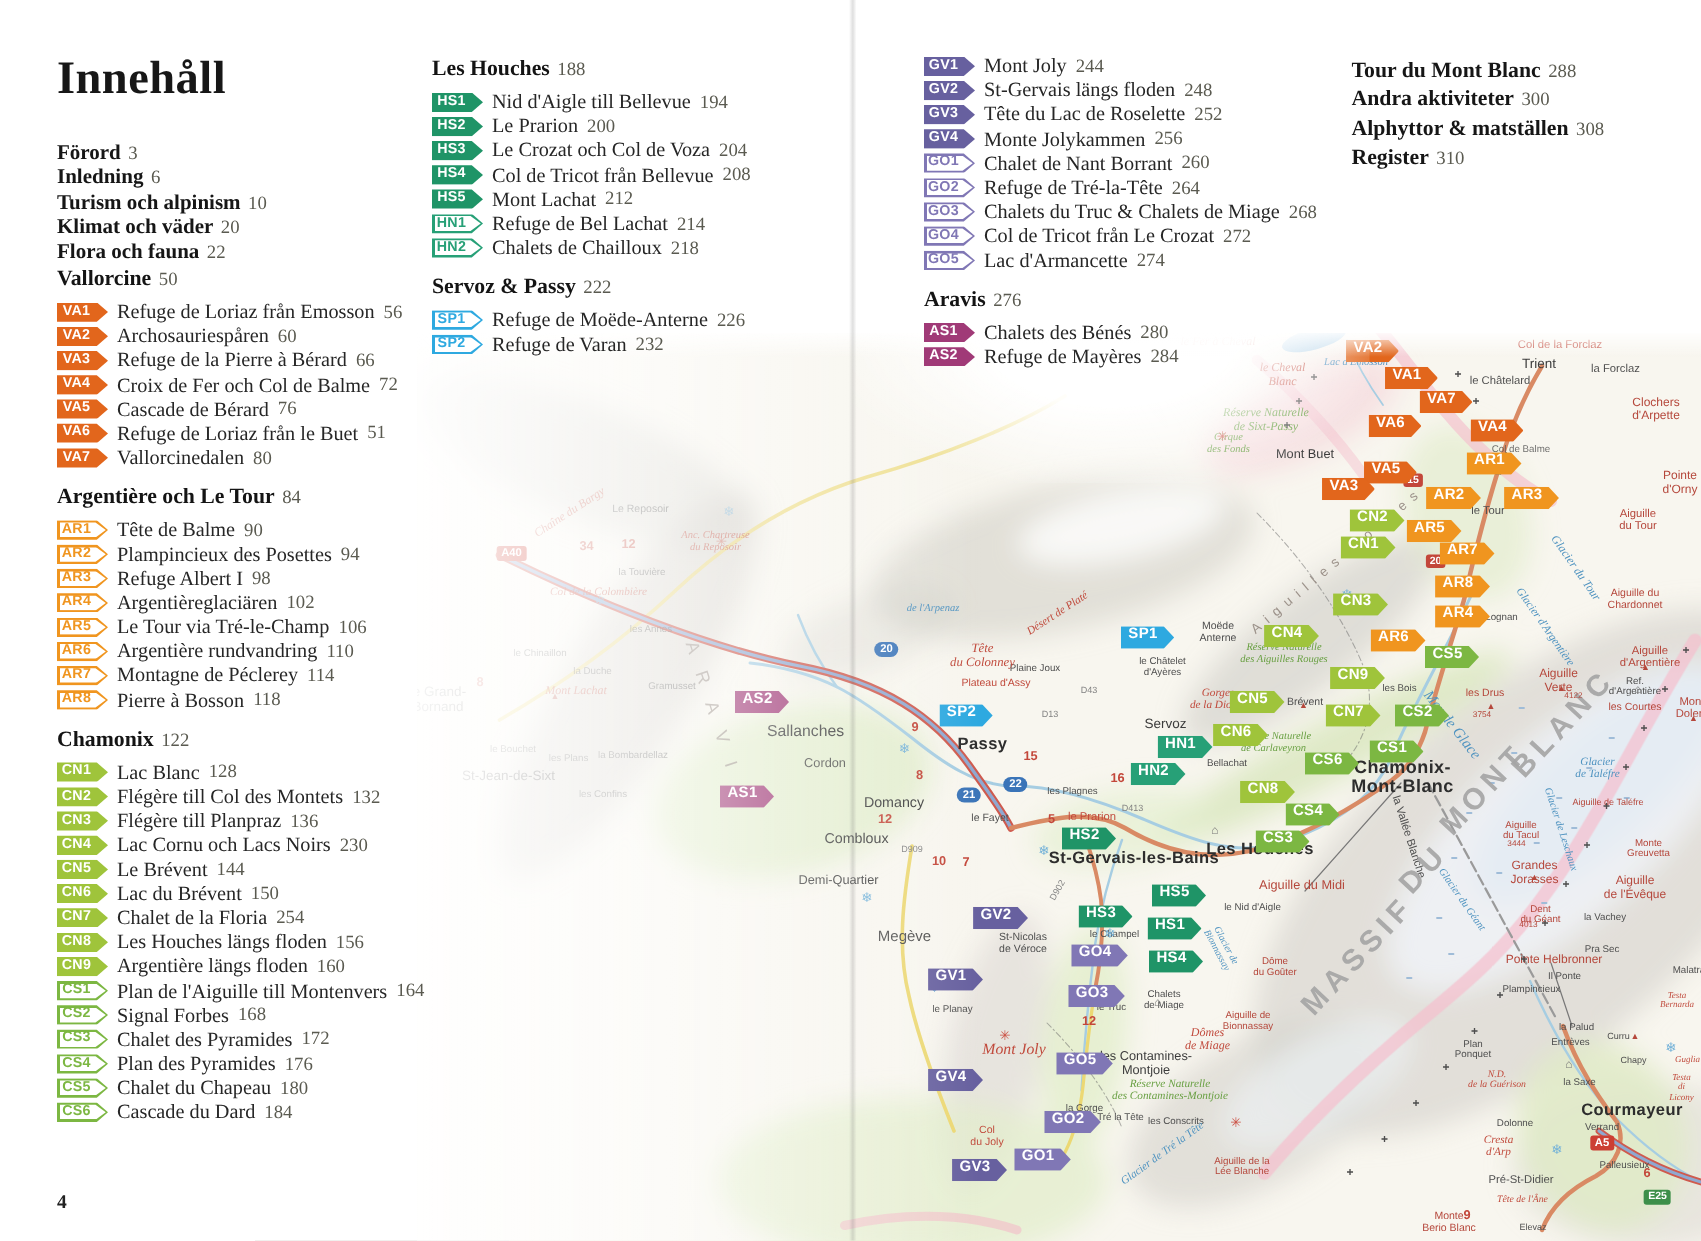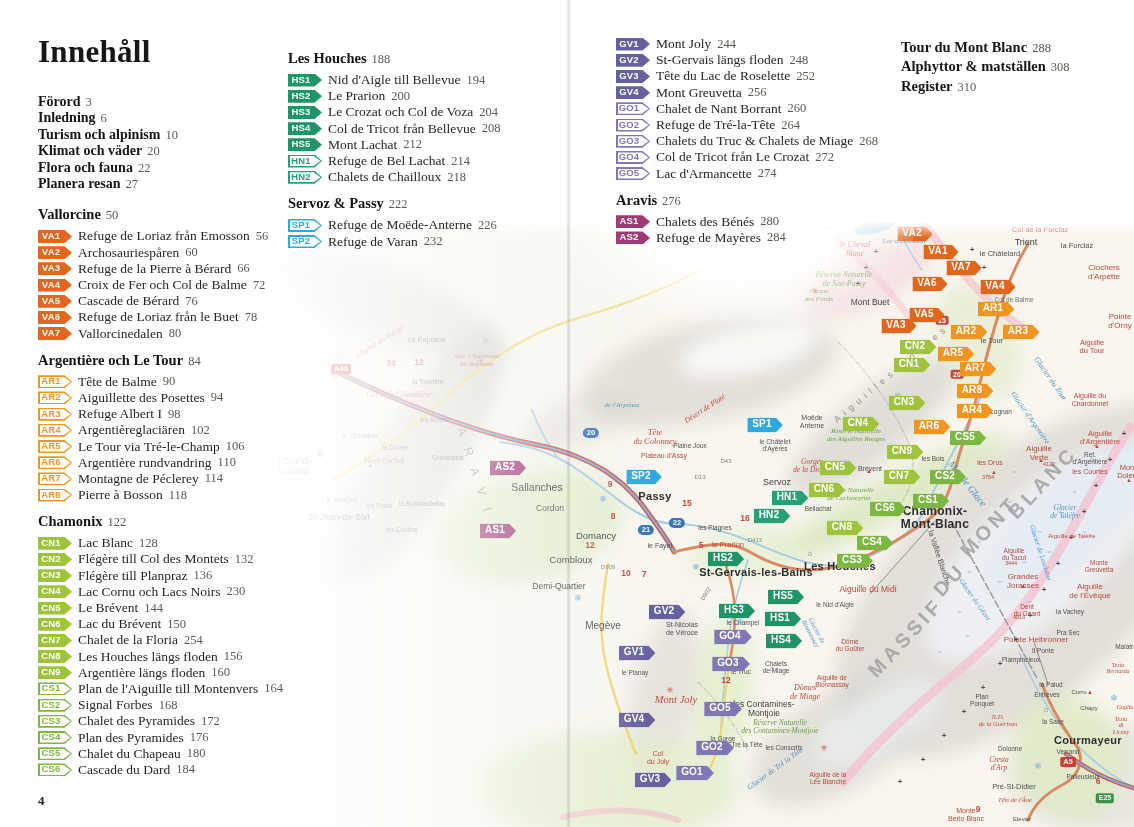--- a/index.html
+++ b/index.html
@@ -48,21 +48,21 @@
   .col{position:absolute;z-index:3;}
   #col1{left:38px;top:34px;width:246px;}
   #col2{left:288px;top:36px;width:252px;}
   #col3{left:616px;top:36px;width:292px;}
   #col4{left:901px;top:38px;width:232px;}
   h1{font:bold 31px "Liberation Serif",serif;color:#171717;margin:0 0 24px 0;letter-spacing:.3px;}
   ul.plainlist{list-style:none;margin:0;padding:0;}
   ul.front li{font:bold 14px "Liberation Serif",serif;color:#161616;height:16.4px;line-height:16.4px;white-space:nowrap;}
   ul.back li{font:bold 14.5px "Liberation Serif",serif;color:#161616;height:19.4px;line-height:19.4px;white-space:nowrap;}
   .chap-h{font:bold 14.5px "Liberation Serif",serif;color:#141414;margin:10px 0 5px 0;white-space:nowrap;}
-  .chap-h:first-child{margin-top:14px;}
+  .chap-h:first-child{margin-top:2px;}
   .pg{color:#5a5a50;font-weight:normal;font-size:12.5px;margin-left:5px;}
   .route{display:flex;align-items:center;height:16.2px;font:13.5px "Liberation Serif",serif;color:#262626;white-space:nowrap;}
   .route .lbl{margin:0 1px 0 0;}
   .tbadge{position:relative;display:inline-block;width:34px;height:13px;margin-right:6px;flex:0 0 auto;}
   .tbadge .bg{position:absolute;inset:0;clip-path:polygon(0 0,78% 0,100% 50%,78% 100%,0 100%);background:var(--c);}
   .tbadge .fg{position:absolute;inset:1.5px;clip-path:polygon(0 0,78% 0,100% 50%,78% 100%,0 100%);background:#fff;display:none;}
   .tbadge.outline .fg{display:block;}
   .tbadge b{position:absolute;left:0;top:0;width:26px;height:13px;line-height:13.5px;text-align:center;
     font:bold 9.5px "Liberation Sans",sans-serif;color:#fff;letter-spacing:.2px;}
   .tbadge.outline b{color:var(--c);}
@@ -442,21 +442,20 @@
   <div class="gutter"></div>
 
   <div class="col" id="col1">
     <h1>Innehåll</h1>
     <ul class="plainlist front" id="front-list">
         <li><span class="lbl">Förord</span><span class="pg">3</span></li>
         <li><span class="lbl">Inledning</span><span class="pg">6</span></li>
         <li><span class="lbl">Turism och alpinism</span><span class="pg">10</span></li>
         <li><span class="lbl">Klimat och väder</span><span class="pg">20</span></li>
         <li><span class="lbl">Flora och fauna</span><span class="pg">22</span></li>
-        <li><span class="lbl">Planera resan</span><span class="pg">27</span></li>
       </ul>
     <div id="chapcol1">
         <div class="chap-h"><span class="lbl">Vallorcine</span><span class="pg">50</span></div>
         <div class="route">
           <span class="tbadge" style="--c: #e2661c;">
             <i class="bg"></i>
             <b>VA1</b>
           </span>
           <span class="lbl">Refuge de Loriaz från Emosson</span>
           <span class="pg">56</span>
@@ -492,21 +491,21 @@
           </span>
           <span class="lbl">Cascade de Bérard</span>
           <span class="pg">76</span>
         </div>
         <div class="route">
           <span class="tbadge" style="--c: #e2661c;">
             <i class="bg"></i>
             <b>VA6</b>
           </span>
           <span class="lbl">Refuge de Loriaz från le Buet</span>
-          <span class="pg">78</span>
+          <span class="pg">51</span>
         </div>
         <div class="route">
           <span class="tbadge" style="--c: #e2661c;">
             <i class="bg"></i>
             <b>VA7</b>
           </span>
           <span class="lbl">Vallorcinedalen</span>
           <span class="pg">80</span>
         </div>
         <div class="chap-h"><span class="lbl">Argentière och Le Tour</span><span class="pg">84</span></div>
@@ -518,21 +517,21 @@
           </span>
           <span class="lbl">Tête de Balme</span>
           <span class="pg">90</span>
         </div>
         <div class="route">
           <span class="tbadge outline" style="--c: #f0951f;">
             <i class="bg"></i>
             <i class="fg"></i>
             <b>AR2</b>
           </span>
-          <span class="lbl">Aiguillette des Posettes</span>
+          <span class="lbl">Plampincieux des Posettes</span>
           <span class="pg">94</span>
         </div>
         <div class="route">
           <span class="tbadge outline" style="--c: #f0951f;">
             <i class="bg"></i>
             <i class="fg"></i>
             <b>AR3</b>
           </span>
           <span class="lbl">Refuge Albert I</span>
           <span class="pg">98</span>
@@ -820,21 +819,21 @@
             <b>GV3</b>
           </span>
           <span class="lbl">Tête du Lac de Roselette</span>
           <span class="pg">252</span>
         </div>
         <div class="route">
           <span class="tbadge" style="--c: #67609f;">
             <i class="bg"></i>
             <b>GV4</b>
           </span>
-          <span class="lbl">Mont Greuvetta</span>
+          <span class="lbl">Monte Jolykammen</span>
           <span class="pg">256</span>
         </div>
         <div class="route">
           <span class="tbadge outline" style="--c: #8077b5;">
             <i class="bg"></i>
             <i class="fg"></i>
             <b>GO1</b>
           </span>
           <span class="lbl">Chalet de Nant Borrant</span>
           <span class="pg">260</span>
@@ -891,18 +890,19 @@
           </span>
           <span class="lbl">Refuge de Mayères</span>
           <span class="pg">284</span>
         </div>
       </div>
   </div>
 
   <div class="col" id="col4">
     <ul class="plainlist back" id="back-list">
         <li><span class="lbl">Tour du Mont Blanc</span><span class="pg">288</span></li>
+        <li><span class="lbl">Andra aktiviteter</span><span class="pg">300</span></li>
         <li><span class="lbl">Alphyttor &amp; matställen</span><span class="pg">308</span></li>
         <li><span class="lbl">Register</span><span class="pg">310</span></li>
       </ul>
   </div>
 
 </div>
 
 </body></html>

